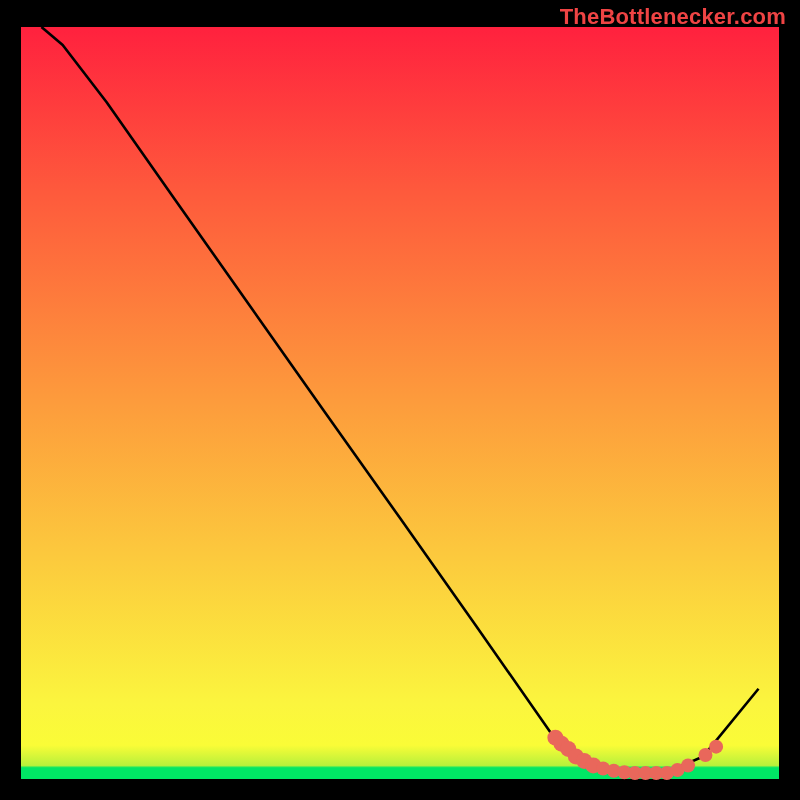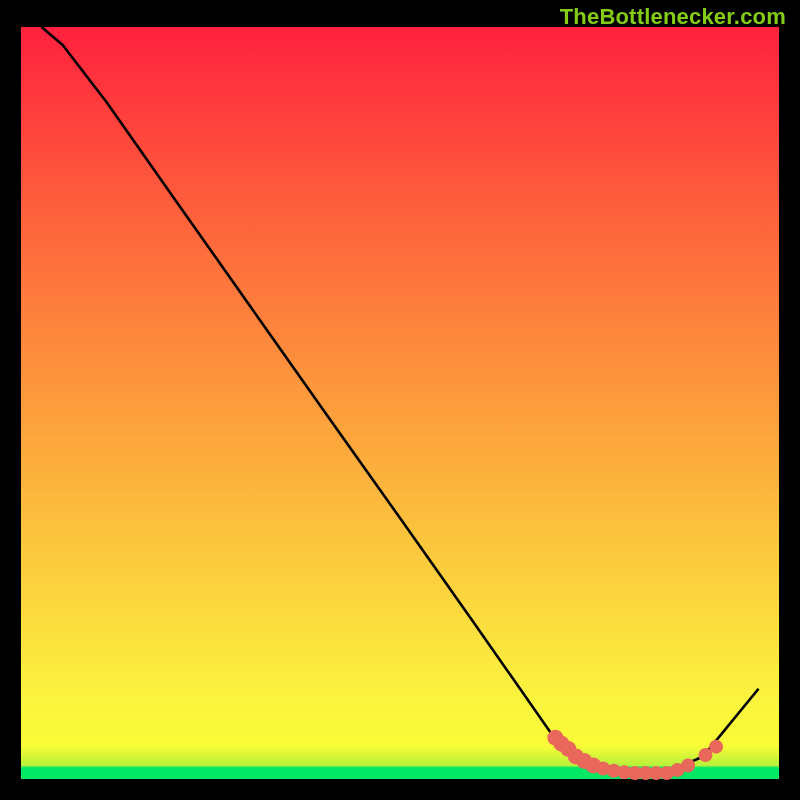--- a/index.html
+++ b/index.html
@@ -16,21 +16,21 @@
     height: 800px;
     background: #000000;
   }
   .attribution {
     position: absolute;
     top: 4px;
     right: 14px;
     font-family: Arial, Helvetica, sans-serif;
     font-size: 22px;
     font-weight: bold;
-    color: #84cc16;
+    color: #ef4444;
     letter-spacing: 0.2px;
   }
   svg {
     display: block;
     position: absolute;
     left: 0;
     top: 0;
   }
 </style>
 </head>

